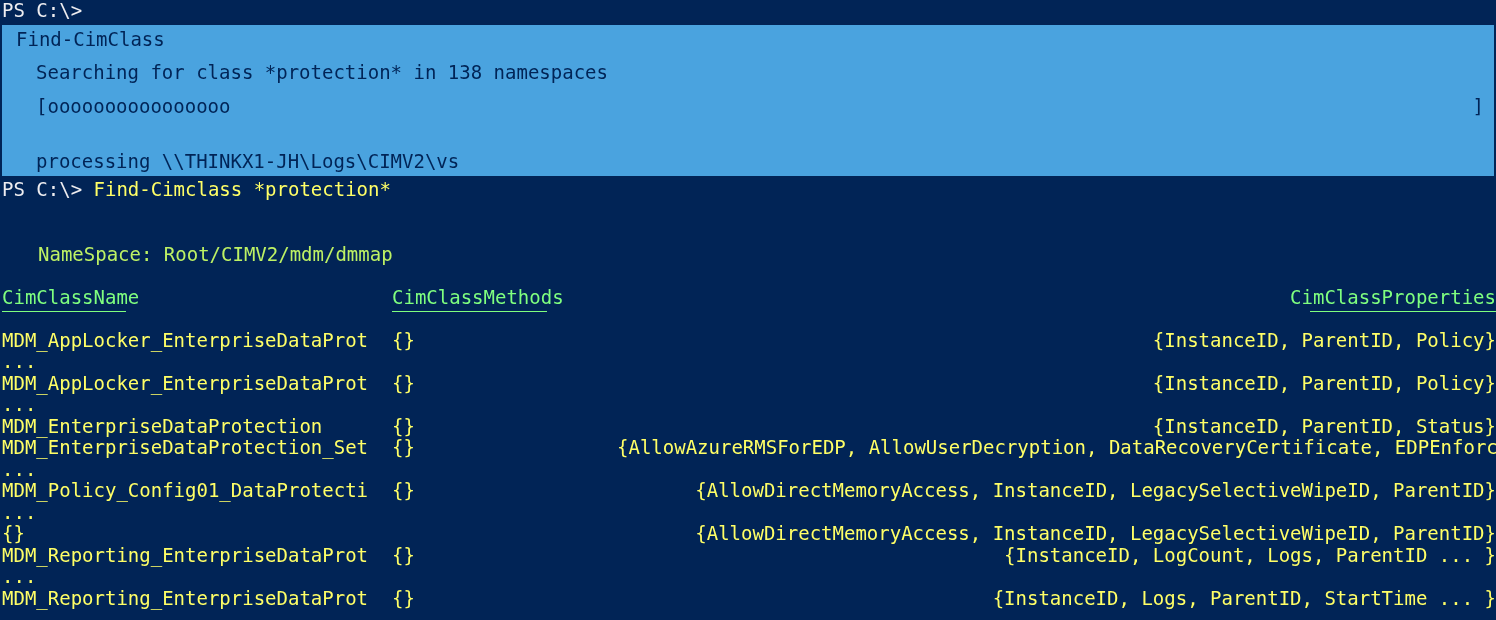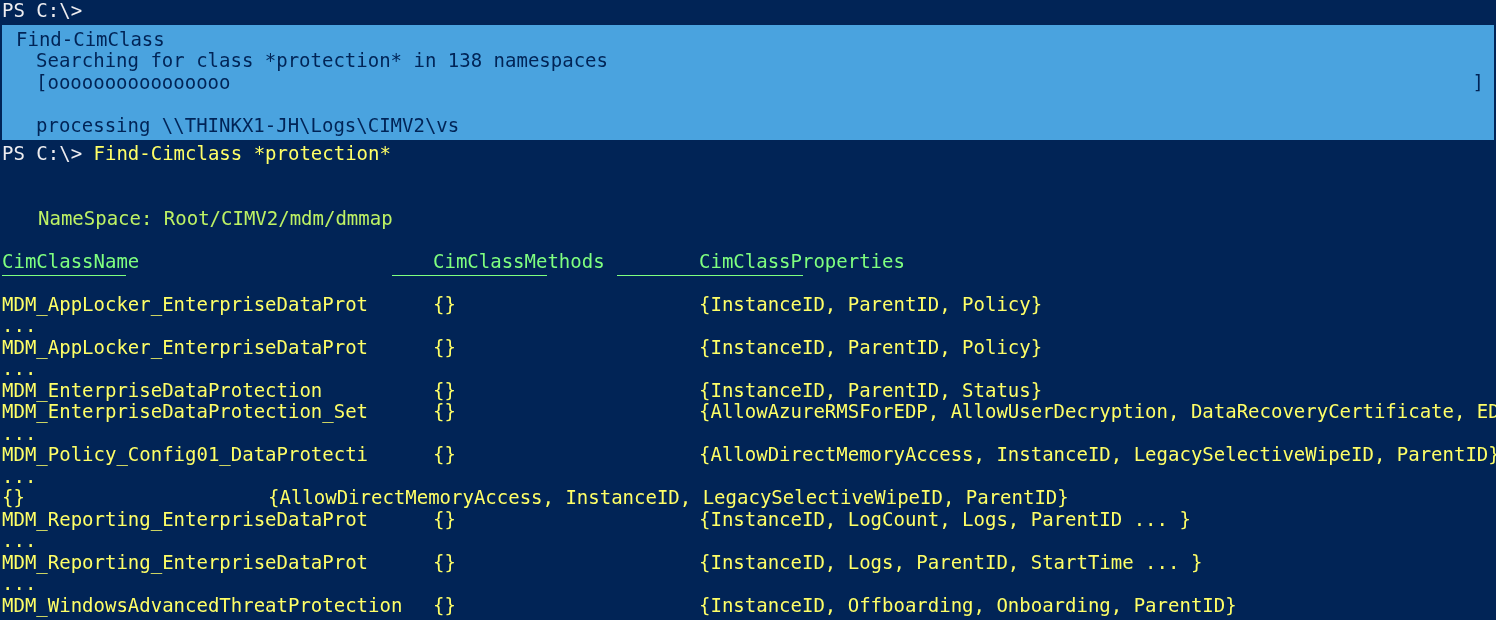--- a/index.html
+++ b/index.html
@@ -14,29 +14,29 @@
     color: #eeedf0;
     overflow: hidden;
   }
   .prompt-line .prompt { color: #eeedf0; }
   .progress-block {
     background: #4aa3df;
     color: #012456;
     margin: 3px 2px 3px 2px;
     padding: 4px 6px 4px 14px;
   }
-  .progress-block .indent { padding-left: 20px; display:block; }
+  .progress-block .indent { padding-left: 20px; display:block;margin-top:12px; }
   .progress-block .bar-line { display:flex; }
   .progress-block .bar-close { margin-left:auto; padding-right:4px;}
   .cmd-line .cmd { color: #ffff66; }
   .namespace-line { color: #bef264; padding-left: 38px; }
-  .headers, .row { display:flex;gap:41px; }
+  .headers, .row { display:flex; }
   .col1 { width: 390px; flex-shrink:0; }
   .col2 { width: 225px; flex-shrink:0; }
-  .col3 { flex: 1 1 auto; white-space: pre; }
+  .col3 { flex: 1 1 auto; white-space: pre; text-align: right; }
   .headers span { color:#7fff7f; }
   .underline-row span.u {
     color:#7fff7f;
     display:inline-block;
     border-top:1px solid #7fff7f;
     height:0;
     vertical-align: top;
     margin-top:3px;
   }
   .row .col1, .row .col2, .row .col3 { color:#ffff66; }

